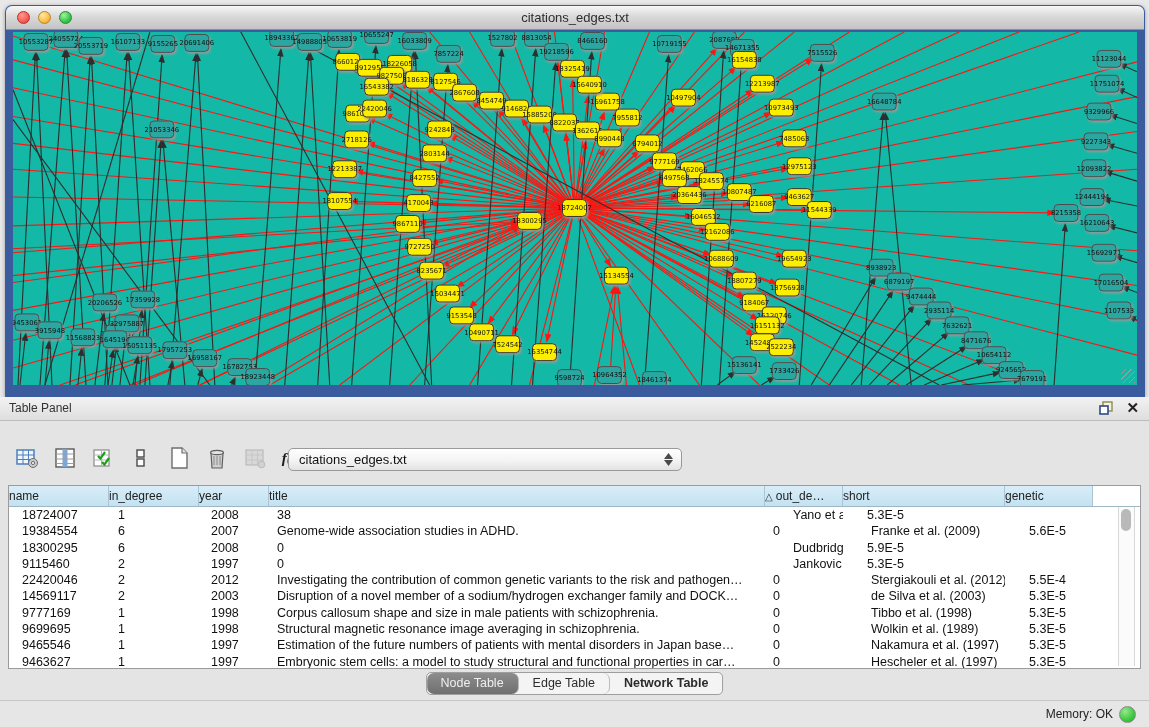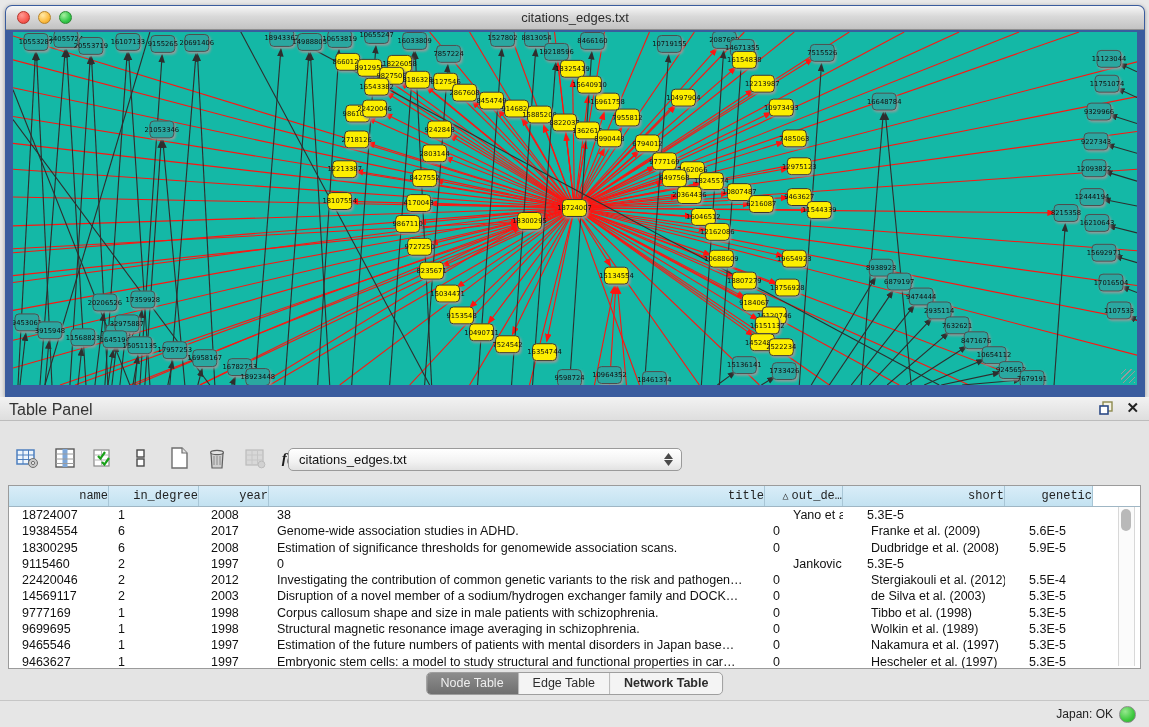--- a/index.html
+++ b/index.html
@@ -19,57 +19,57 @@
   .win-title{position:absolute;left:0;right:0;top:4px;text-align:center;font-size:13px;color:#2d2d2d;}
   #graph-canvas{position:absolute;left:8px;right:8px;top:27px;bottom:12px;background:#14b8a6;overflow:hidden;}
   #graph-svg{width:100%;height:100%;display:block;}
   .grip{position:absolute;right:2px;bottom:2px;width:14px;height:14px;
     background:repeating-linear-gradient(135deg,transparent 0 3px,#9a9a9a 3px 4px);}
 
   
   #table-panel{position:absolute;left:0;top:397px;width:1149px;height:303px;background:#e4e4e4;}
   .panel-header{position:absolute;left:0;top:0;right:0;height:23px;
     background:linear-gradient(#f2f2f2,#dedede);border-bottom:1px solid #bcbcbc;}
-  .panel-title{position:absolute;left:9px;top:4px;font-size:16px;color:#333;}
+  .panel-title{position:absolute;left:9px;top:4px;font-size:12px;color:#333;}
   .panel-hicons{position:absolute;right:10px;top:3px;display:flex;gap:12px;align-items:center;}
   .phi{width:16px;height:16px;cursor:pointer;}
   .close-x{font-size:15px;font-weight:bold;color:#222;line-height:16px;}
 
   .toolbar{position:absolute;left:14px;top:46px;height:30px;display:flex;align-items:center;gap:12px;}
   .tbtn{width:26px;height:26px;display:flex;align-items:center;justify-content:center;cursor:pointer;}
   .fx{font-family:"Liberation Serif",serif;font-style:italic;font-weight:bold;font-size:15px;color:#1a1a1a;}
   .combo{position:absolute;left:288px;top:51px;width:392px;height:21px;border:1px solid #9a9a9a;border-radius:5px;
     background:linear-gradient(#ffffff,#f2f2f2 60%,#e2e2e2);display:flex;align-items:center;cursor:pointer;}
   .combo-label{flex:1;padding-left:10px;font-size:13px;color:#111;}
   .combo-arrows{width:18px;display:flex;flex-direction:column;align-items:center;gap:1px;padding-right:4px;}
 
   .tablebox{position:absolute;left:8px;top:88px;right:8px;bottom:31px;background:#ffffff;
     border:1px solid #9b9b9b;overflow:hidden;}
   .thead,.trow{display:grid;grid-template-columns:100px 90px 70px 496px 78px 162px 88px 1fr;}
   .thead{height:20px;line-height:20px;background:linear-gradient(#d9edf8,#c3e2f1);
     border-bottom:1px solid #9fb6c4;font-size:12px;color:#222;}
-  .thead .hc{text-align:right;border-right:1px solid #a8c6d6;overflow:hidden;white-space:nowrap;cursor:pointer;font-family:Liberation Mono, monospace;}
+  .thead .hc{text-align:left;border-right:1px solid #a8c6d6;overflow:hidden;white-space:nowrap;cursor:pointer;}
   .thead .hc:last-child{border-right:none;background:#ffffff;}
   .sortglyph{font-size:10px;margin-right:3px;color:#333;}
   .tbody{position:absolute;top:21px;left:0;right:0;bottom:0;overflow:hidden;}
   .trow{height:16.3px;line-height:16.3px;font-size:12.5px;color:#111;cursor:default;}
   .trow .c{overflow:hidden;white-space:nowrap;padding-left:8px;}
   .trow .c0{padding-left:13px;}
   .trow .c1{padding-left:9px;}
   .trow .c2{padding-left:12px;}
   .trow .c5{padding-left:28px;}
   .trow .c6{padding-left:24px;}
   .vscroll{position:absolute;top:21px;right:5px;bottom:2px;width:15px;background:#fbfbfb;
     border-left:1px solid #d8d8d8;border-right:1px solid #d8d8d8;}
   .vthumb{position:absolute;top:2px;left:2px;width:10px;height:22px;border-radius:6px;background:#b9b9b9;}
 
   .tabsbar{position:absolute;left:50%;transform:translateX(-50%);bottom:5px;height:21px;display:flex;
     border:1px solid #9e9e9e;border-radius:5px;overflow:hidden;background:#f4f4f4;
     font-size:12.5px;color:#2c2c2c;}
-  .seg{padding:0 14px;line-height:21px;cursor:pointer;border-right:1px solid #b8b8b8;}
+  .seg{padding:0 14px;line-height:21px;cursor:pointer;border-right:1px solid #b8b8b8;border-radius:7px;}
   .seg:last-child{border-right:none;font-weight:bold;}
   .seg.sel{background:linear-gradient(#8d8d8d,#6f6f6f);color:#efefef;}
 
   #statusbar{position:absolute;left:0;top:700px;width:1149px;height:27px;background:#e6e6e6;
     border-top:1px solid #c6c6c6;}
   .mem{position:absolute;right:36px;top:6px;font-size:12px;color:#222;}
   .led{position:absolute;right:13px;top:5px;width:15px;height:15px;border-radius:50%;
     background:radial-gradient(circle at 35% 30%,#96e88e,#3ec93e 60%,#27a52c);border:1px solid #8b8b8b;}
 </style>
 </head>
@@ -899,32 +899,31 @@
           <div class="c c1">1</div>
           <div class="c c2">2008</div>
           <div class="c c4">38</div>
           <div class="c c5">Yano et al. (2008)</div>
           <div class="c c6">5.3E-5</div>
           <div></div>
         </div>
         <div class="trow">
           <div class="c c0">19384554</div>
           <div class="c c1">6</div>
-          <div class="c c2">2017</div>
+          <div class="c c2">2007</div>
           <div class="c c3">Genome-wide association studies in ADHD.</div>
           <div class="c c4">0</div>
           <div class="c c5">Franke et al. (2009)</div>
           <div class="c c6">5.6E-5</div>
           <div></div>
         </div>
         <div class="trow">
           <div class="c c0">18300295</div>
           <div class="c c1">6</div>
           <div class="c c2">2008</div>
-          <div class="c c3">Estimation of significance thresholds for genomewide association scans.</div>
           <div class="c c4">0</div>
           <div class="c c5">Dudbridge et al. (2008)</div>
           <div class="c c6">5.9E-5</div>
           <div></div>
         </div>
         <div class="trow">
           <div class="c c0">9115460</div>
           <div class="c c1">2</div>
           <div class="c c2">1997</div>
           <div class="c c4">0</div>
@@ -999,15 +998,15 @@
   </div>
 
   <div class="tabsbar" id="tabsbar">
       <div class="seg sel">Node Table</div>
       <div class="seg">Edge Table</div>
       <div class="seg">Network Table</div>
     </div>
 </div>
 
 <div id="statusbar">
-  <span class="mem">Japan: OK</span>
+  <span class="mem">Memory: OK</span>
   <span class="led"></span>
 </div>
 
 </body></html>

